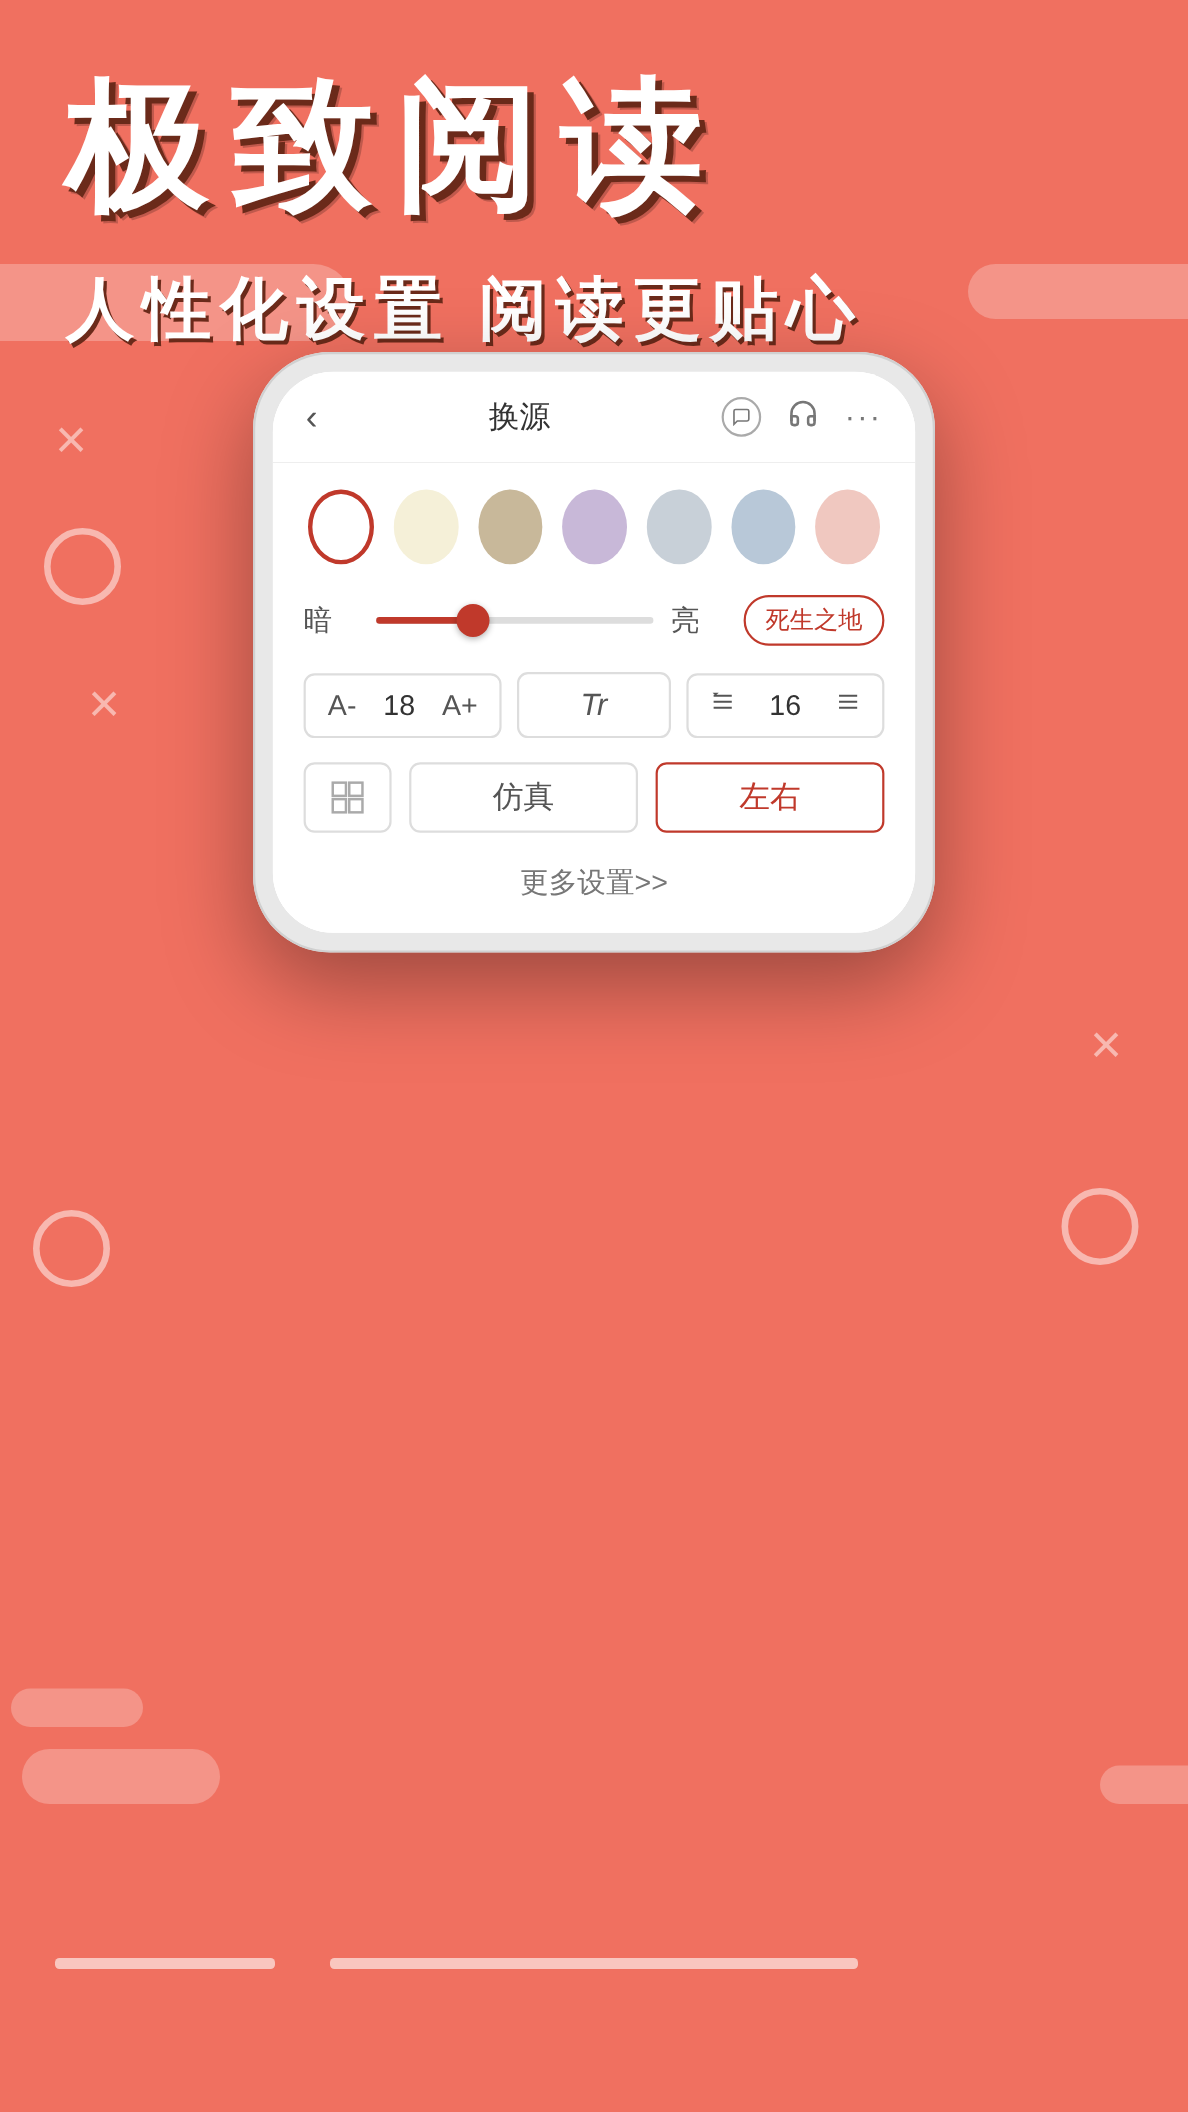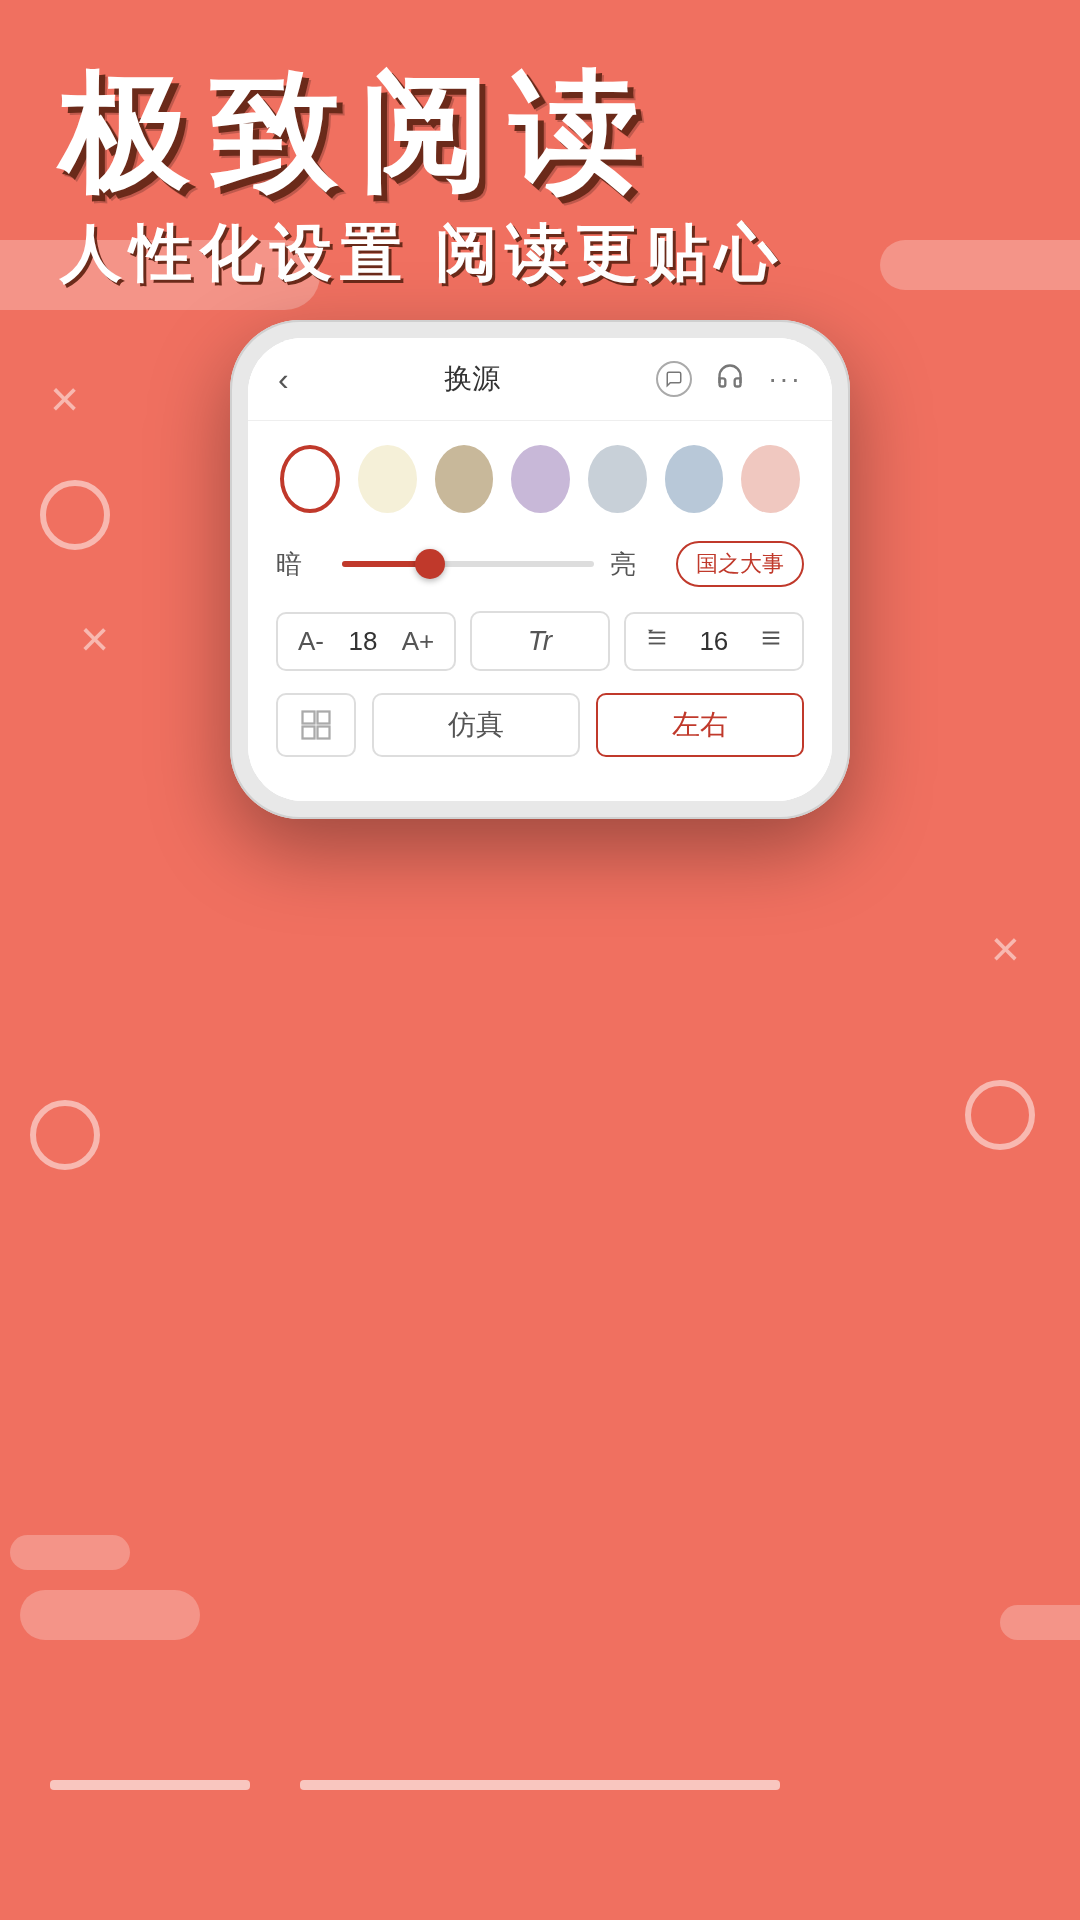--- a/index.html
+++ b/index.html
@@ -36,21 +36,21 @@
       line-height: 1.1;
       font-family: 'Arial Black', sans-serif;
     }
 
     .title-sub {
       font-size: 62px;
       font-weight: 700;
       color: #fff;
       text-shadow: 3px 3px 0px #6B2A1A;
       letter-spacing: 8px;
-      margin-top: 8px;
+      margin-top: 36px;
     }
 
     
     .phone-wrapper {
       position: absolute;
       top: 320px;
       left: 50%;
       transform: translateX(-50%);
       width: 620px;
     }
@@ -420,21 +420,21 @@
             <div class="swatch" style="background:#F0C8C0;"></div>
           </div>
 
           <div class="brightness-row">
             <span class="bright-label">暗</span>
             <div class="slider-track">
               <div class="slider-fill"></div>
               <div class="slider-thumb"></div>
             </div>
             <span class="bright-label">亮</span>
-            <div class="follow-system-btn">国之大事</div>
+            <div class="follow-system-btn">死生之地</div>
           </div>
 
           <div class="font-row">
             <div class="font-ctrl-box">
               <span class="font-btn">A-</span>
               <span class="font-val">18</span>
               <span class="font-btn">A+</span>
             </div>
             <div class="font-type-box">
               <span class="font-type-label">Tr</span>
@@ -465,19 +465,20 @@
                 <rect x="3" y="3" width="8" height="8"></rect>
                   <rect x="13" y="3" width="8" height="8"></rect>
                 <rect x="3" y="13" width="8" height="8"></rect>
                   <rect x="13" y="13" width="8" height="8"></rect>
               </svg>
             </div>
             <div class="layout-btn">仿真</div>
             <div class="layout-btn active">左右</div>
           </div>
 
+          <div class="more-settings">更多设置&gt;&gt;</div>
 
         </div>
 
       </div>
     </div>
   </div>
 </div>
 
 </body></html>

